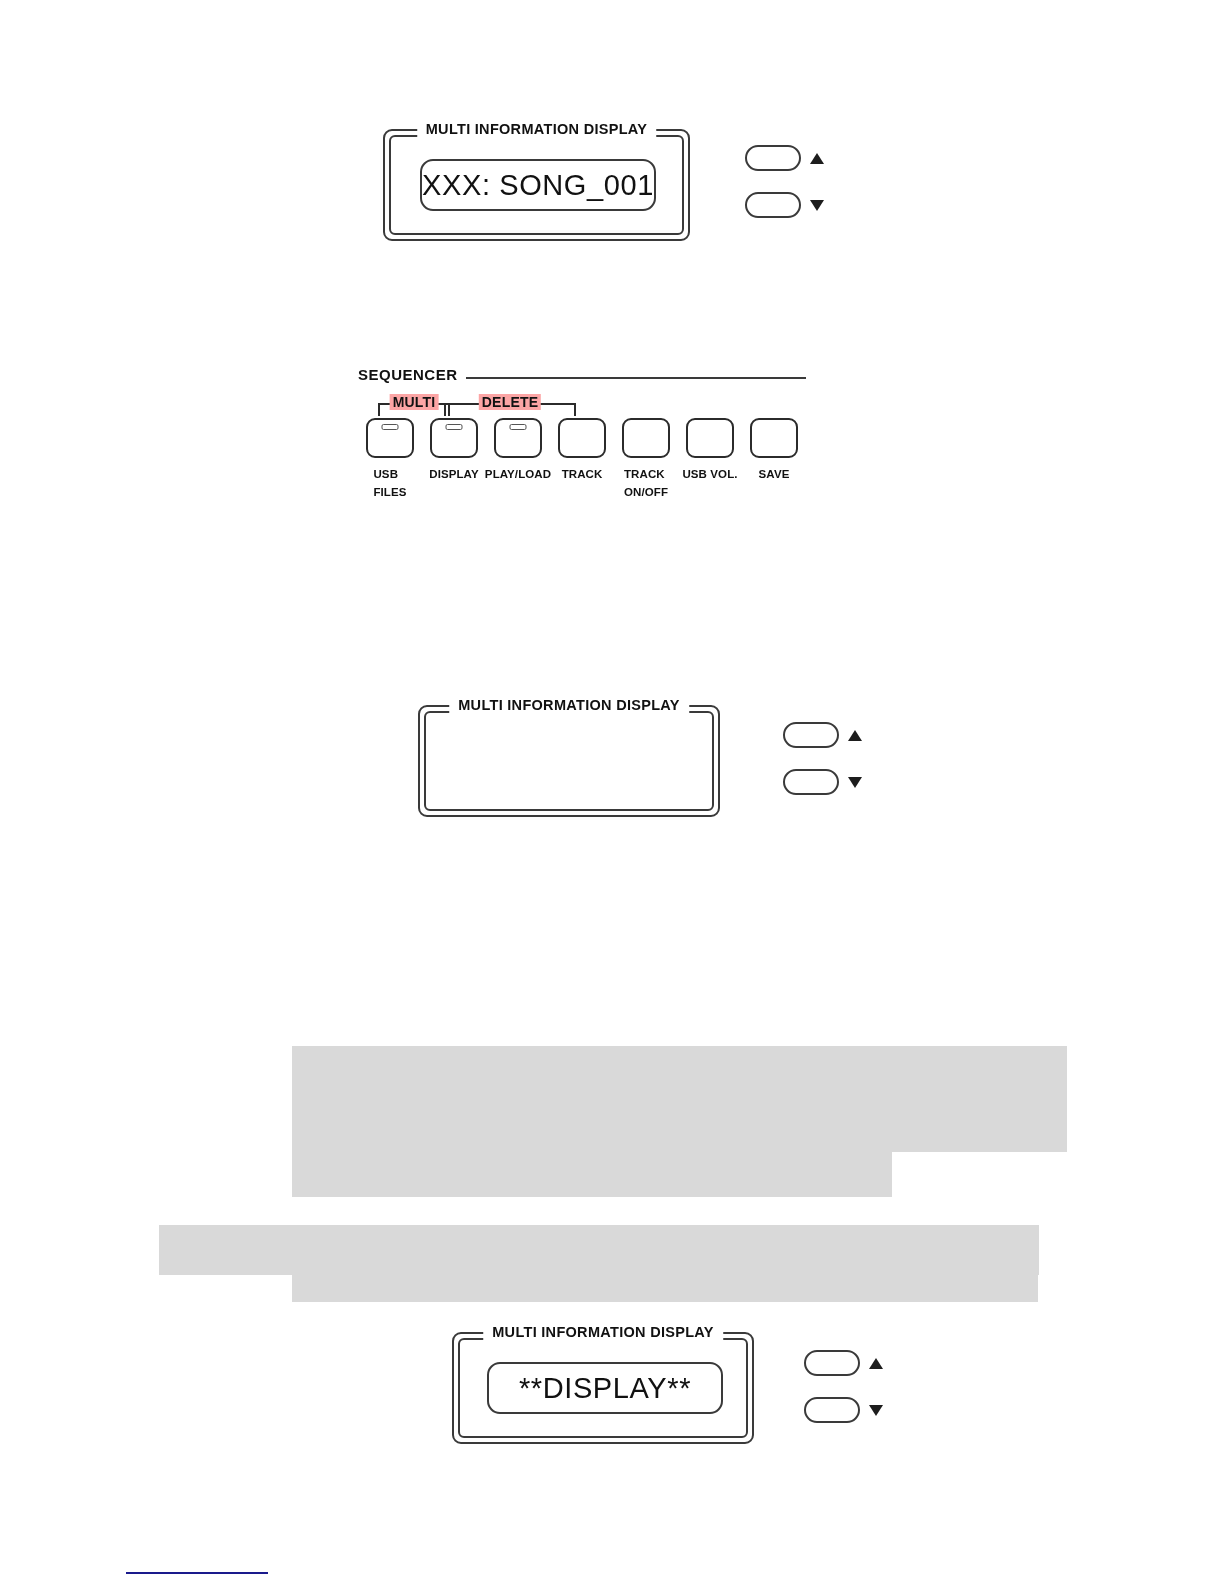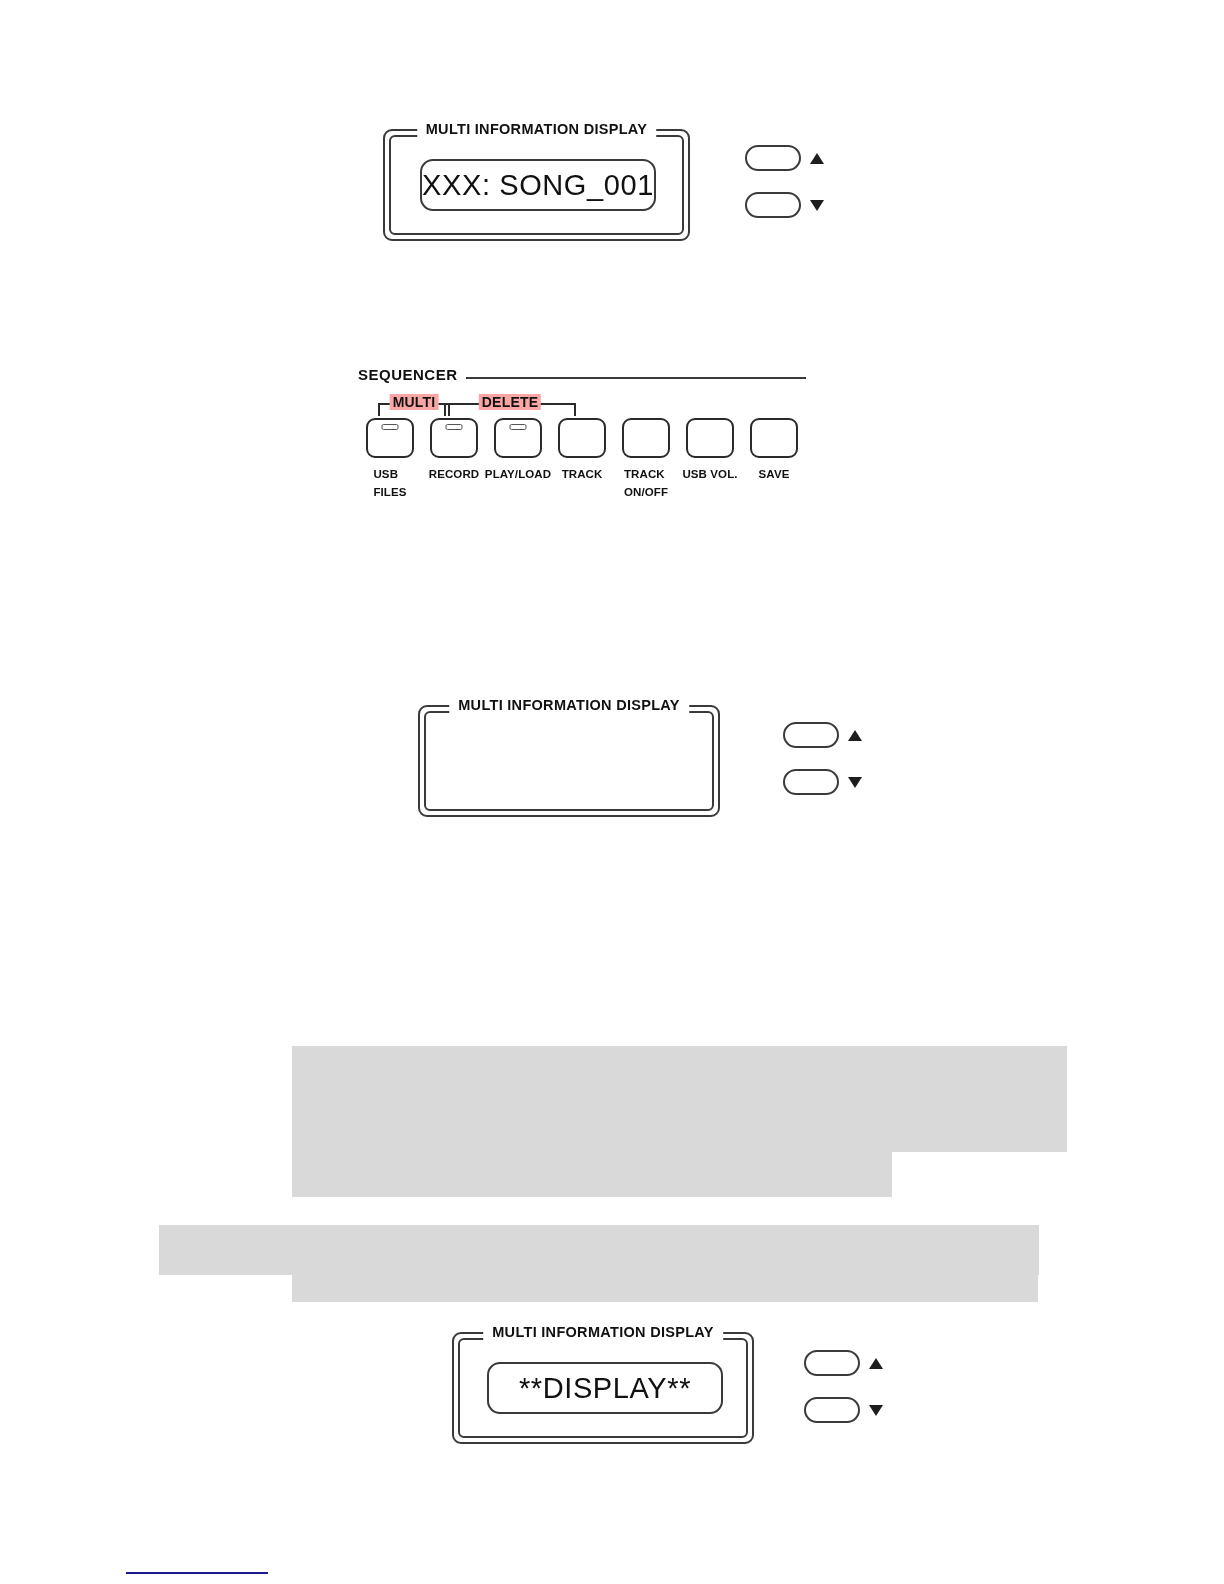--- a/index.html
+++ b/index.html
@@ -243,21 +243,21 @@
         <div class="seq-btn">
           <span class="seq-led"></span>
         </div>
         <div class="seq-btn-label">USB
 FILES</div>
       </div>
       <div class="seq-btn-cell">
         <div class="seq-btn">
           <span class="seq-led"></span>
         </div>
-        <div class="seq-btn-label">RECORD</div>
+        <div class="seq-btn-label">DISPLAY</div>
       </div>
       <div class="seq-btn-cell">
         <div class="seq-btn">
           <span class="seq-led"></span>
         </div>
         <div class="seq-btn-label">PLAY/LOAD</div>
       </div>
       <div class="seq-btn-cell">
         <div class="seq-btn"></div>
         <div class="seq-btn-label">TRACK</div>

